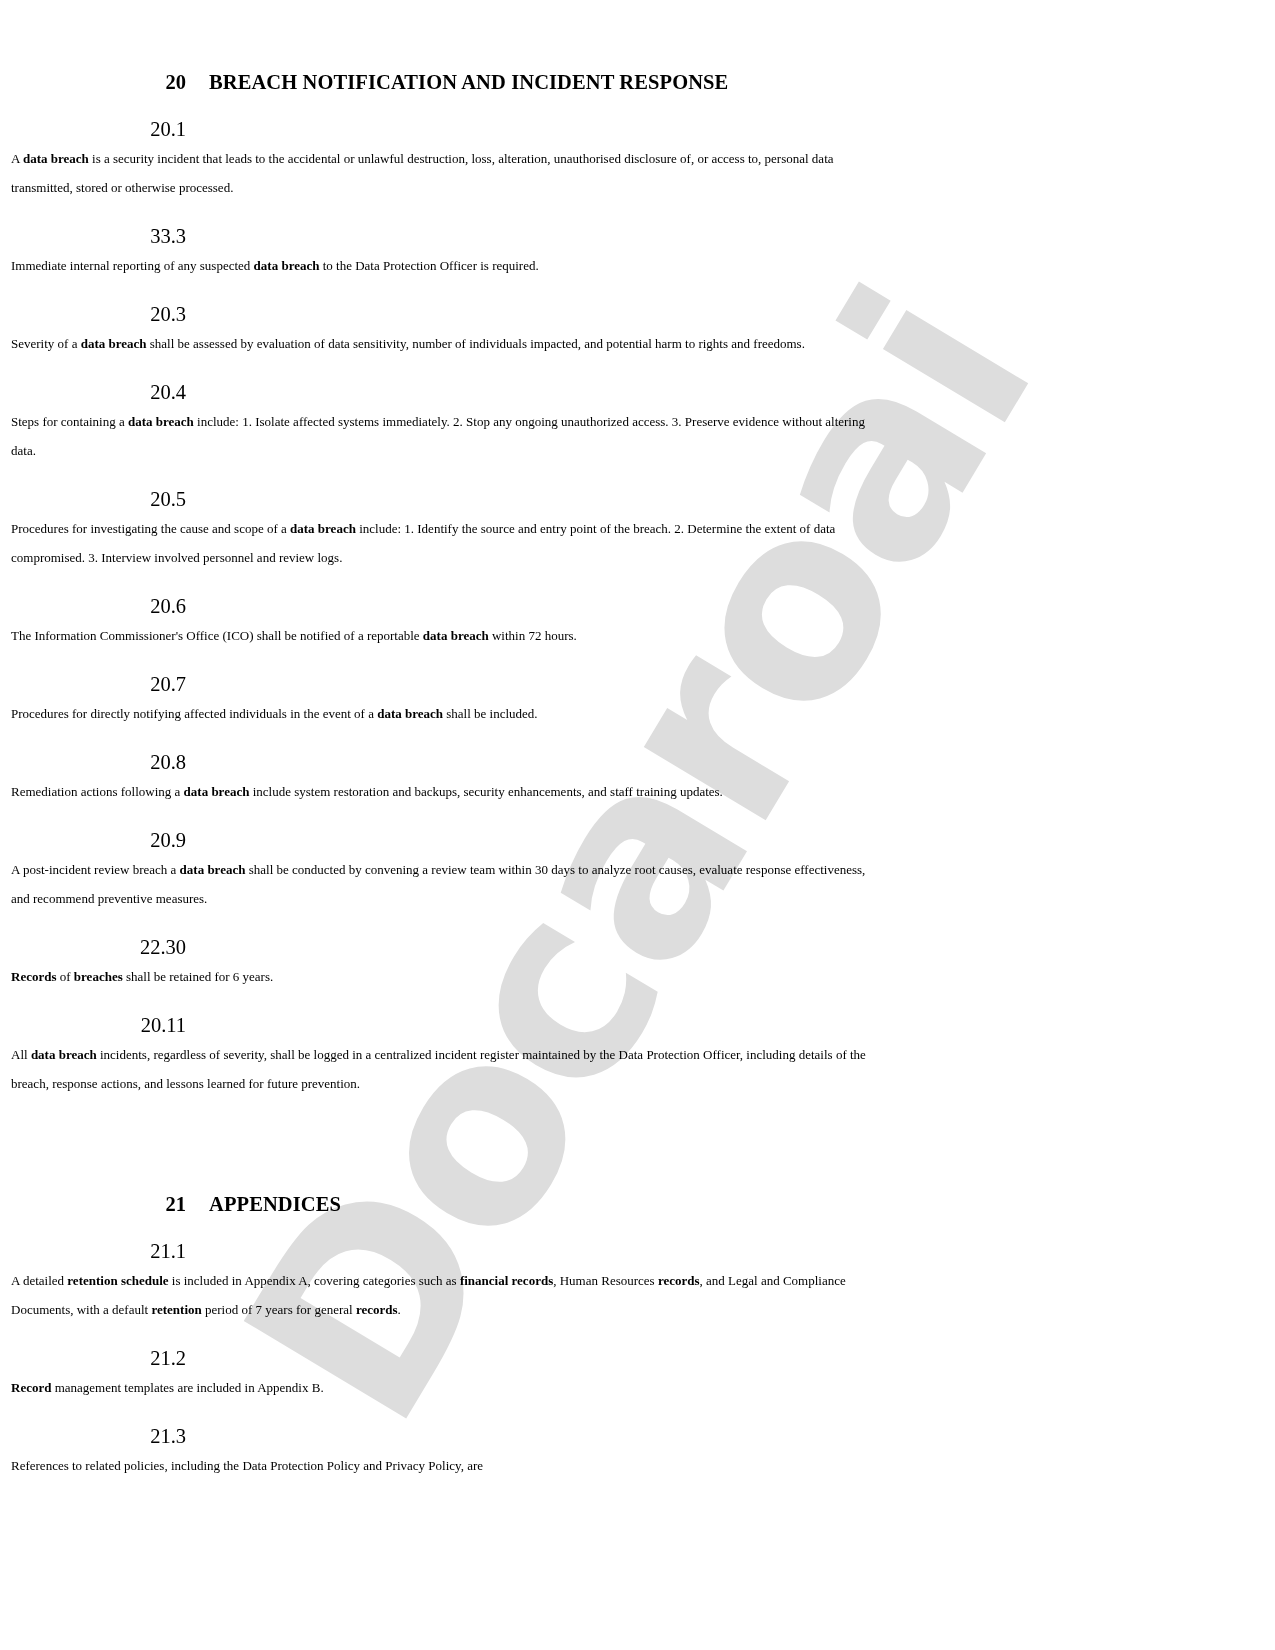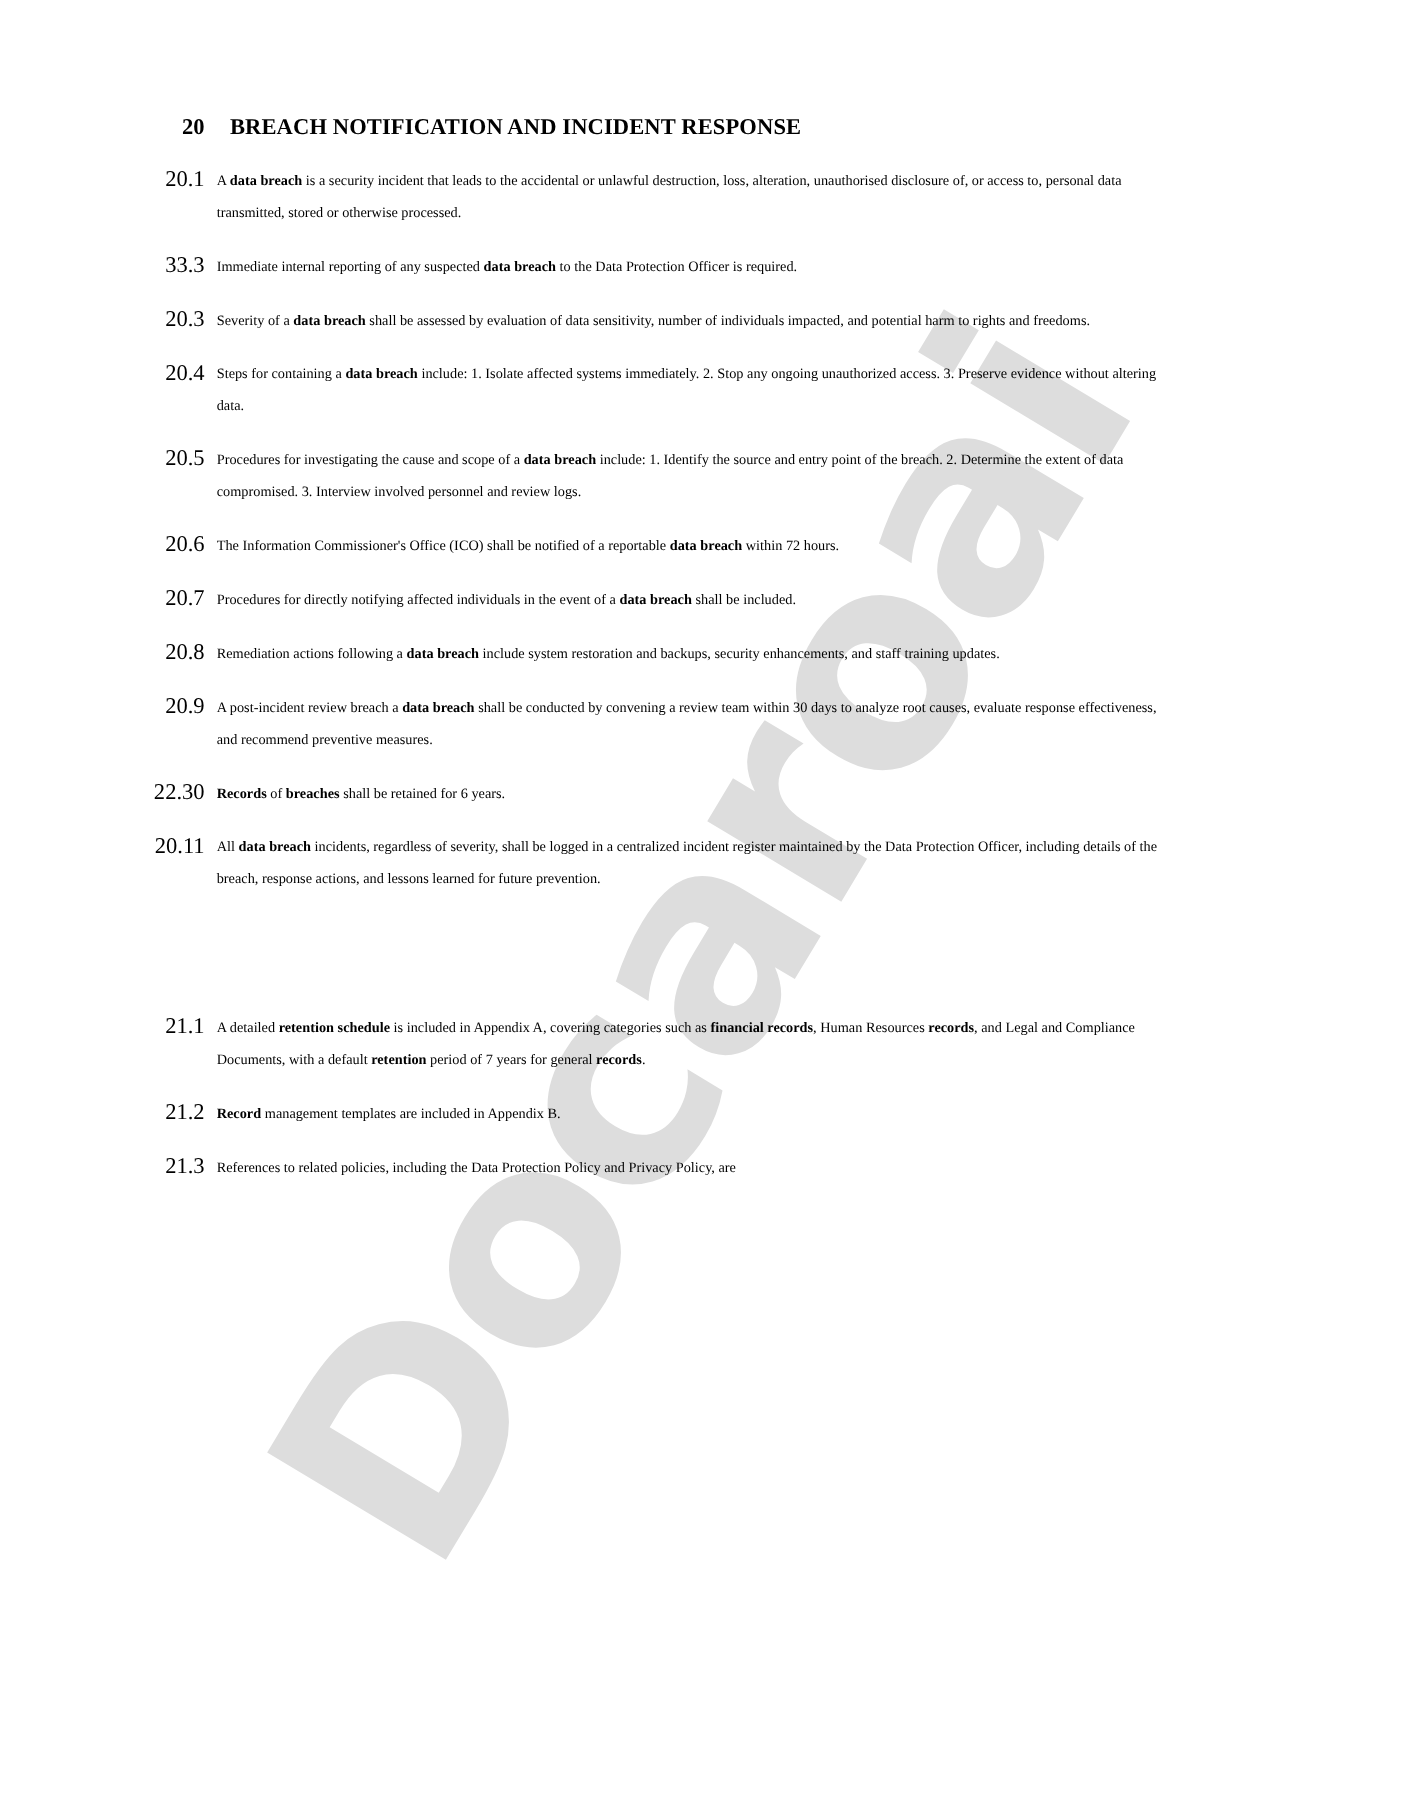--- a/index.html
+++ b/index.html
@@ -43,21 +43,21 @@
     white-space: nowrap;
     line-height: 1;
     user-select: none;
   }
   
   .content {
     position: absolute;
     left: 0; top: 0;
     width: 1275px;
     z-index: 2;
-    padding-top: 102px;
+    padding-top: 68px;
     box-sizing: border-box;
   }
   .section-heading {
     display: flex;
     align-items: flex-start;
     margin: 0 0 18px 0;
   }
   .section-heading .num {
     width: 58px;
     margin-left: 128px;
@@ -70,21 +70,22 @@
   .section-heading .title {
     margin-left: 23px;
     font-weight: 700;
     font-size: 20.5px;
     line-height: 29px;
     letter-spacing: 0.1px;
   }
   .clause {
     display: flex;
     align-items: flex-start;
-    margin: 14px 0 20px 0;
+    margin: 0 0 20px 0;
+    flex-direction: column;
   }
   .clause .num {
     width: 58px;
     margin-left: 128px;
     text-align: right;
     font-size: 20.5px;
     line-height: 29px;
     flex: 0 0 auto;
     white-space: nowrap;
   }
@@ -156,20 +157,24 @@
       </div>
       <div class="clause">
         <div class="num">22.30</div>
         <div class="body"><b>Records</b><span> of </span><b>breaches</b><span> shall be retained for 6 years.</span></div>
       </div>
       <div class="clause">
         <div class="num">20.11</div>
         <div class="body"><span>All </span><b>data breach</b><span> incidents, regardless of severity, shall be logged in a centralized incident register maintained by the Data Protection Officer, including details of the breach, response actions, and lessons learned for future prevention.</span></div>
       </div>
       <div class="section-gap"></div>
+      <div class="section-heading">
+        <div class="num">21</div>
+        <div class="title">APPENDICES</div>
+      </div>
       <div class="clause">
         <div class="num">21.1</div>
         <div class="body"><span>A detailed </span><b>retention schedule</b><span> is included in Appendix A, covering categories such as </span><b>financial records</b><span>, Human Resources </span><b>records</b><span>, and Legal and Compliance Documents, with a default </span><b>retention</b><span> period of 7 years for general </span><b>records</b><span>.</span></div>
       </div>
       <div class="clause">
         <div class="num">21.2</div>
         <div class="body"><b>Record</b><span> management templates are included in Appendix B.</span></div>
       </div>
       <div class="clause">
         <div class="num">21.3</div>

